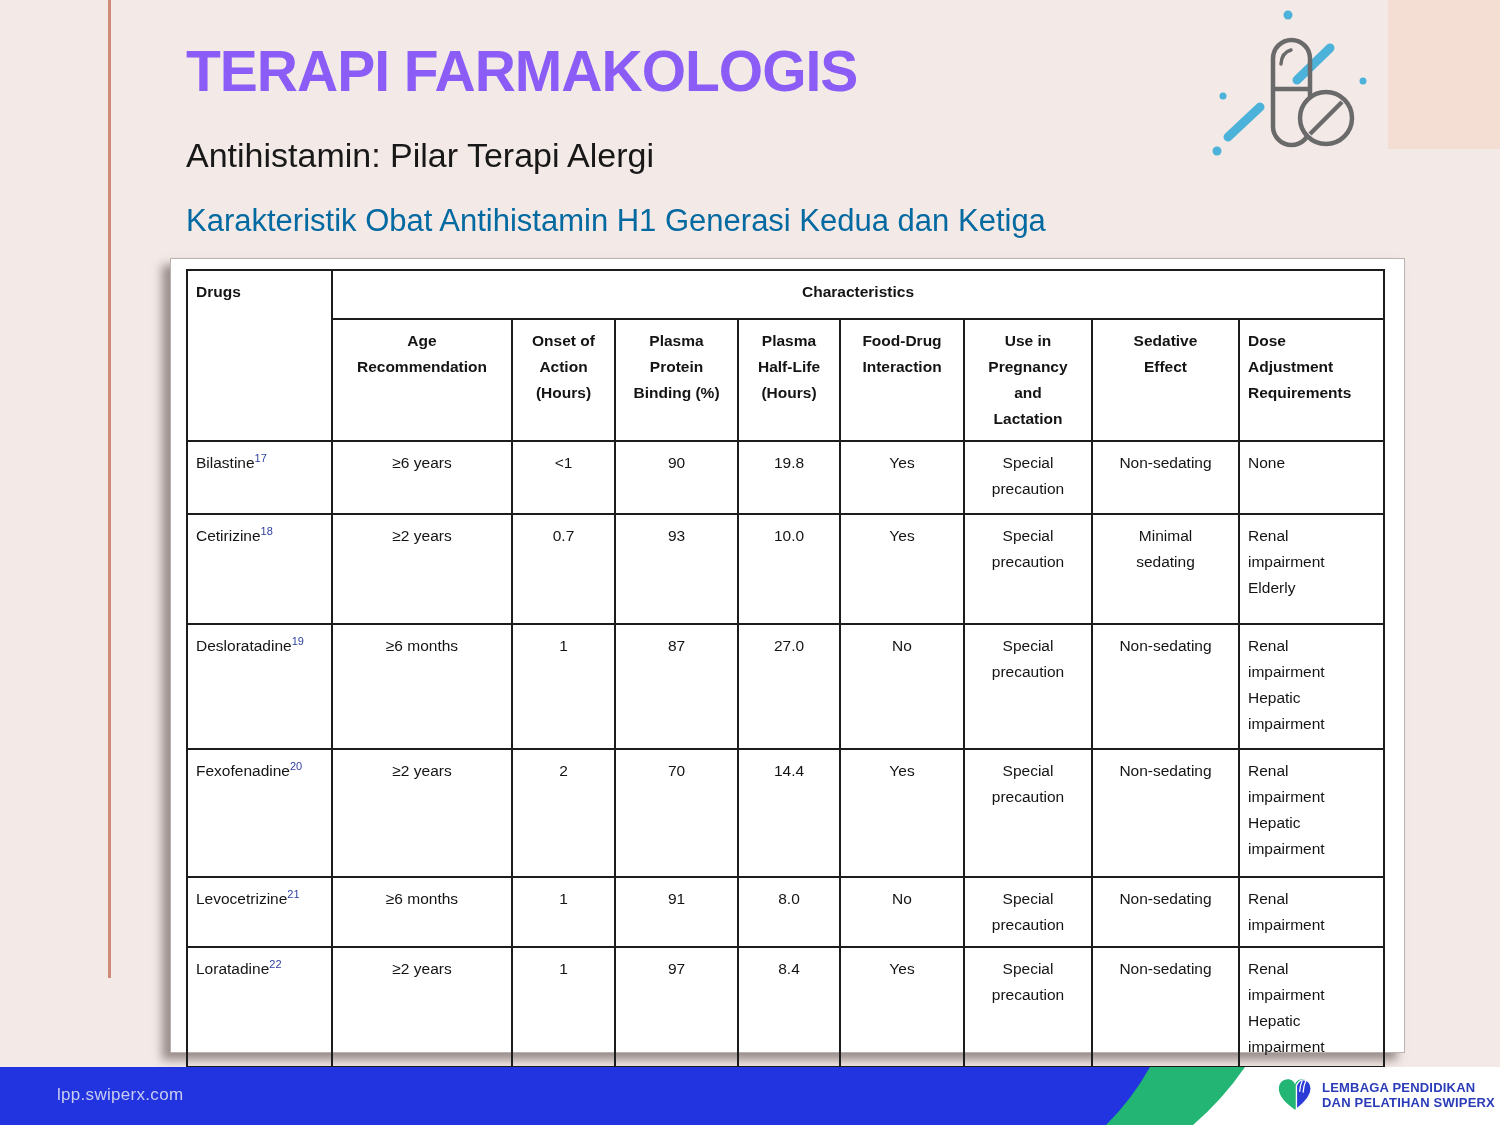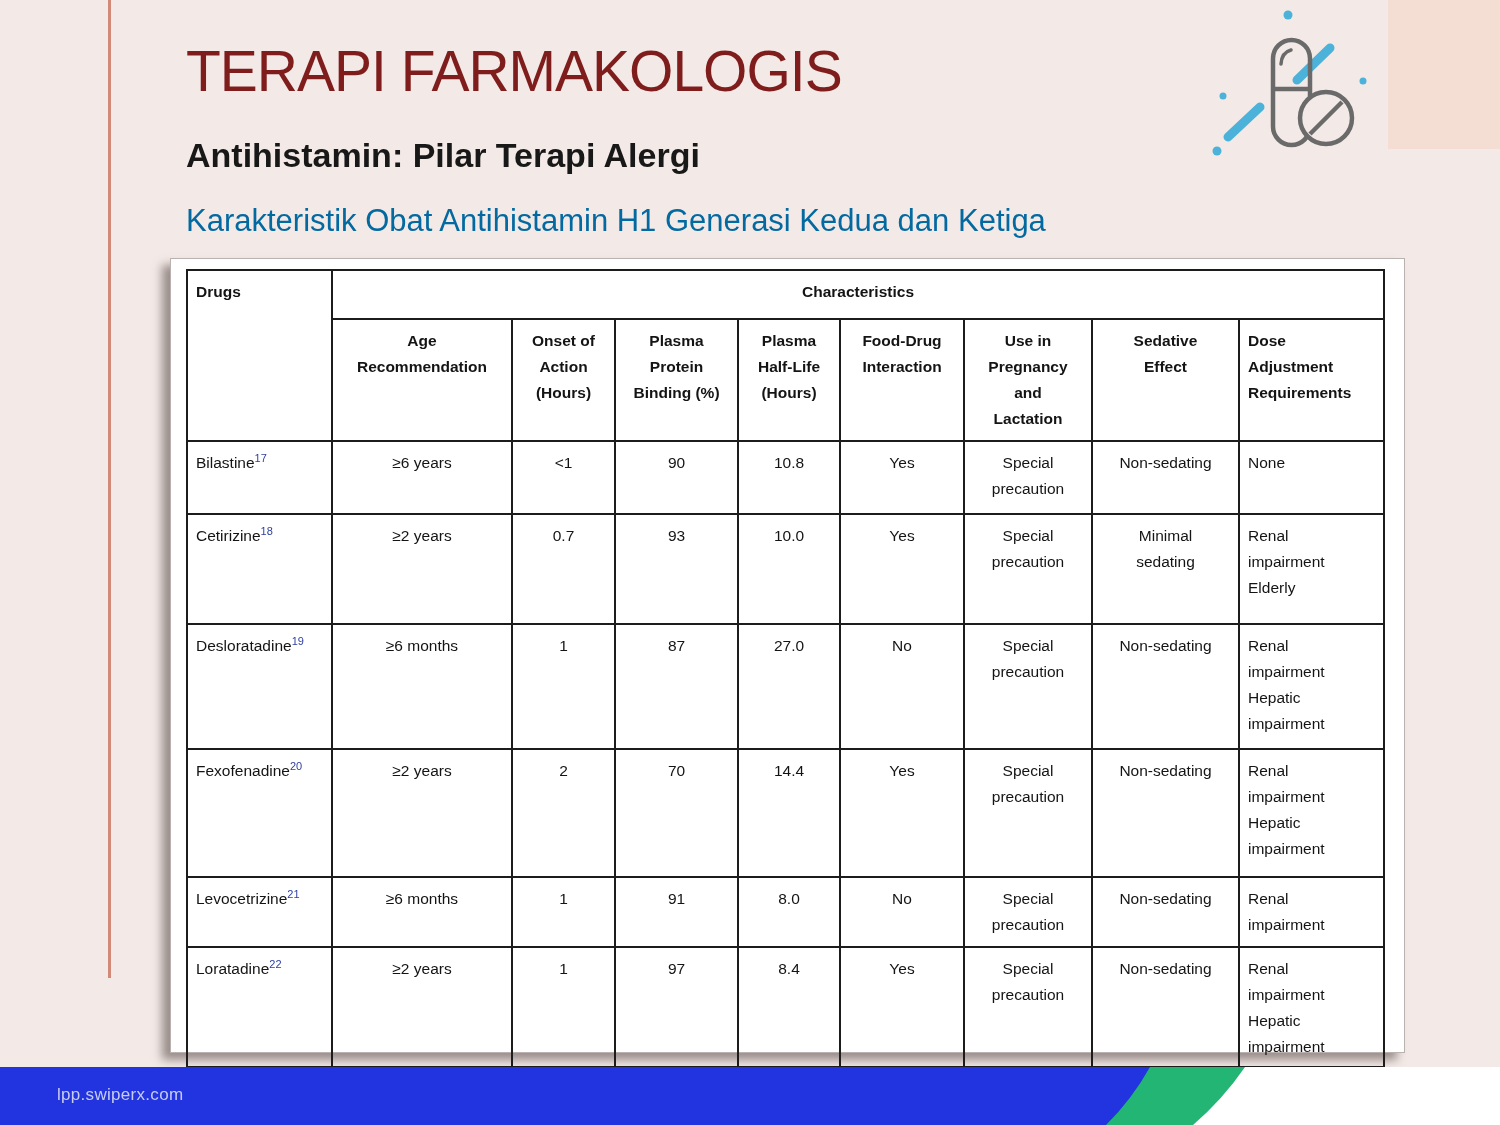--- a/index.html
+++ b/index.html
@@ -7,25 +7,25 @@
     width:1500px;height:1125px;position:relative;overflow:hidden;
     background:#f3eae7;
     font-family:"Liberation Sans",sans-serif;
     color:#161616;
   }
   .corner-rect{position:absolute;right:0;top:0;width:112px;height:149px;background:#f4ddd3;}
   .accent-line{position:absolute;left:108px;top:0;width:3px;height:978px;background:#d08a77;}
 
   .page-title{
     position:absolute;left:186px;top:38px;
-    font-size:57px;font-weight:normal;letter-spacing:-1px;color:#7f1d1d;
+    font-size:57px;font-weight:bold;letter-spacing:-1px;color:#8b5cf6;
   }
   .page-subtitle{
     position:absolute;left:186px;top:136px;
-    font-size:34px;font-weight:bold;color:#181818;
+    font-size:34px;font-weight:normal;color:#181818;
   }
   .table-caption{
     position:absolute;left:186px;top:203px;
     font-size:31px;color:#0369a1;
   }
 
   .pills-art{position:absolute;left:1200px;top:0;}
 
   .table-card{
     position:absolute;left:170px;top:258px;width:1233px;height:793px;
@@ -140,21 +140,21 @@
       <th class="colhead left">Dose
 Adjustment
 Requirements</th>
     </tr>
 
     <tr style="height:73px">
       <td class="drug"><span>Bilastine</span><sup>17</sup></td>
       <td class="c">≥6 years</td>
       <td class="c">&lt;1</td>
       <td class="c">90</td>
-      <td class="c">10.8</td>
+      <td class="c">19.8</td>
       <td class="c">Yes</td>
       <td class="c">Special
 precaution</td>
       <td class="c">Non-sedating</td>
       <td class="l">None</td>
     </tr>
     <tr style="height:110px">
       <td class="drug"><span>Cetirizine</span><sup>18</sup></td>
       <td class="c">≥2 years</td>
       <td class="c">0.7</td>
@@ -230,13 +230,25 @@
   </tbody>
     </table>
 </div>
 
 <div class="footer">
   <svg class="shapes" width="1500" height="58" viewBox="0 0 1500 58">
     <path d="M0 0 H1245 A300 300 0 0 1 1193 58 L0 58 Z" fill="#23b573"></path>
     <path d="M0 0 H1150 A260 260 0 0 1 1106 58 L0 58 Z" fill="#2134df"></path>
   </svg>
   <div class="footer-url">lpp.swiperx.com</div>
+  <div class="logo">
+    <svg width="38" height="36" viewBox="0 0 40 36">
+      <path d="M20 33.5 C9 26 3 18.5 3 11.5 C3 5.5 7.2 1.5 12.5 1.5 C16.2 1.5 19 3.8 20 7 C21 3.8 23.8 1.5 27.5 1.5 C32.8 1.5 37 5.5 37 11.5 C37 18.5 31 26 20 33.5 Z" fill="#23b573"></path>
+      <path d="M21.5 33 L21.5 8 C23 4.5 25.8 2 29 2 C33.8 2 37 5.8 37 11.5 C37 18 31.5 25.5 21.5 33 Z" fill="#2b3cd6" stroke="#ffffff" stroke-width="1.4"></path>
+      <path d="M27.5 3 C26 6.5 25.1 10 24.9 14.5" stroke="#ffffff" stroke-width="1.3" fill="none"></path>
+      <path d="M31.5 2.8 C29.6 7 28.7 11 28.5 15.5" stroke="#ffffff" stroke-width="1.3" fill="none"></path>
+    </svg>
+    <div class="logo-text">
+      <div>LEMBAGA PENDIDIKAN</div>
+      <div>DAN PELATIHAN SWIPERX</div>
+    </div>
+  </div>
 </div>
 
 </body></html>

